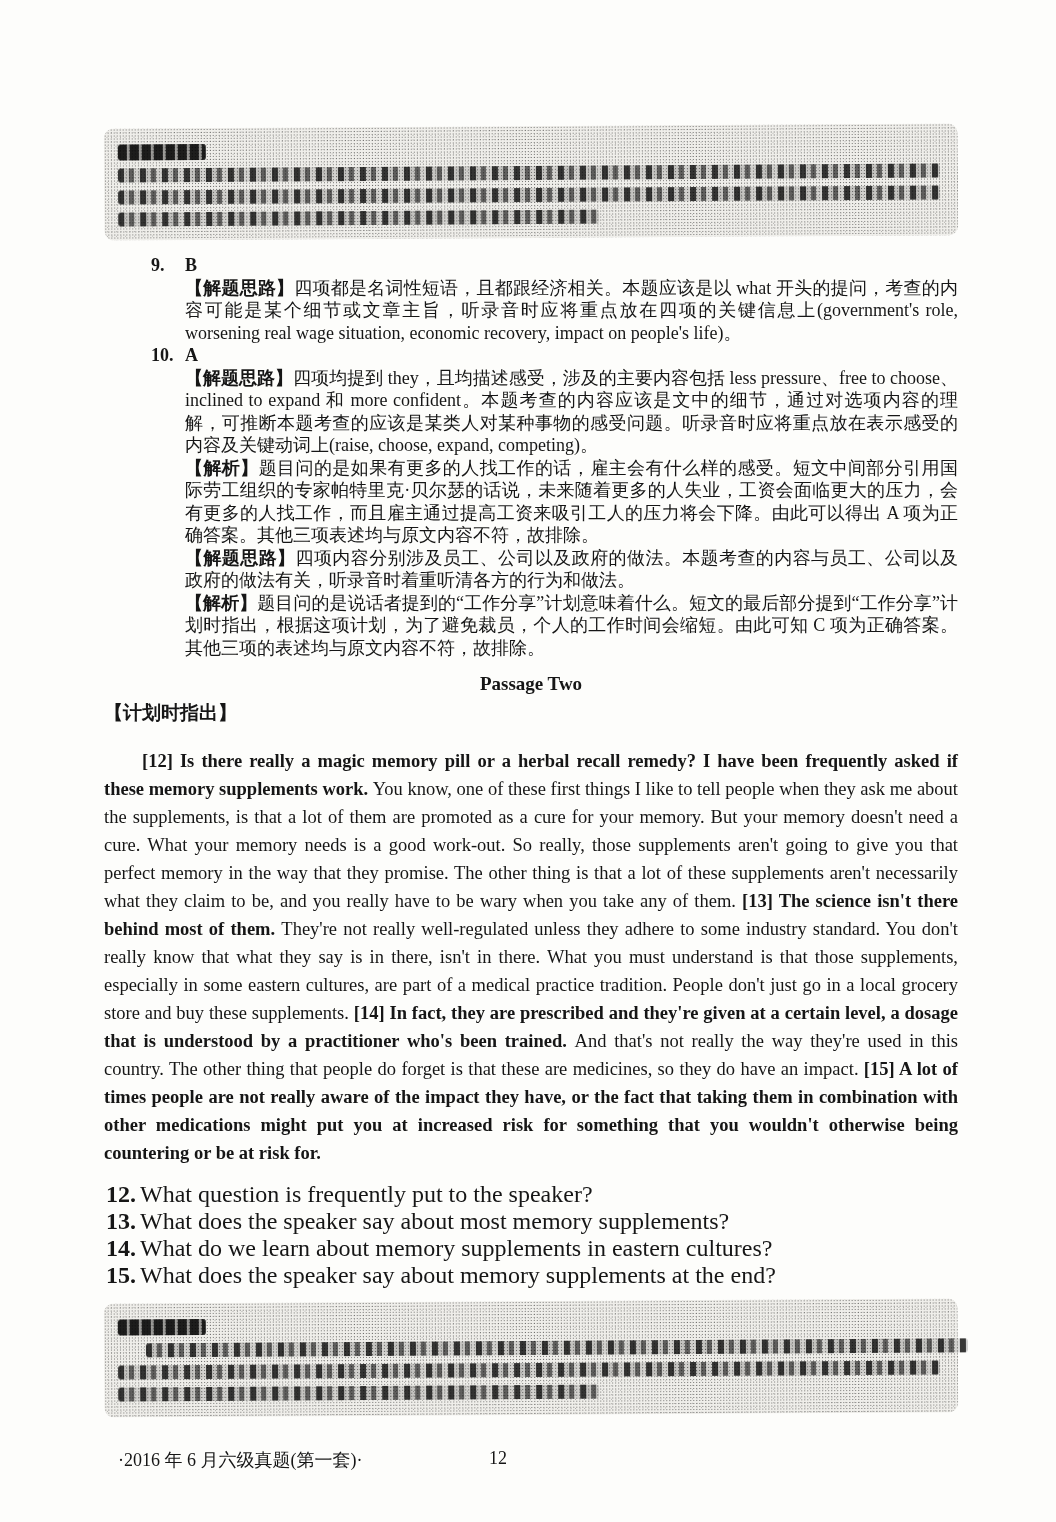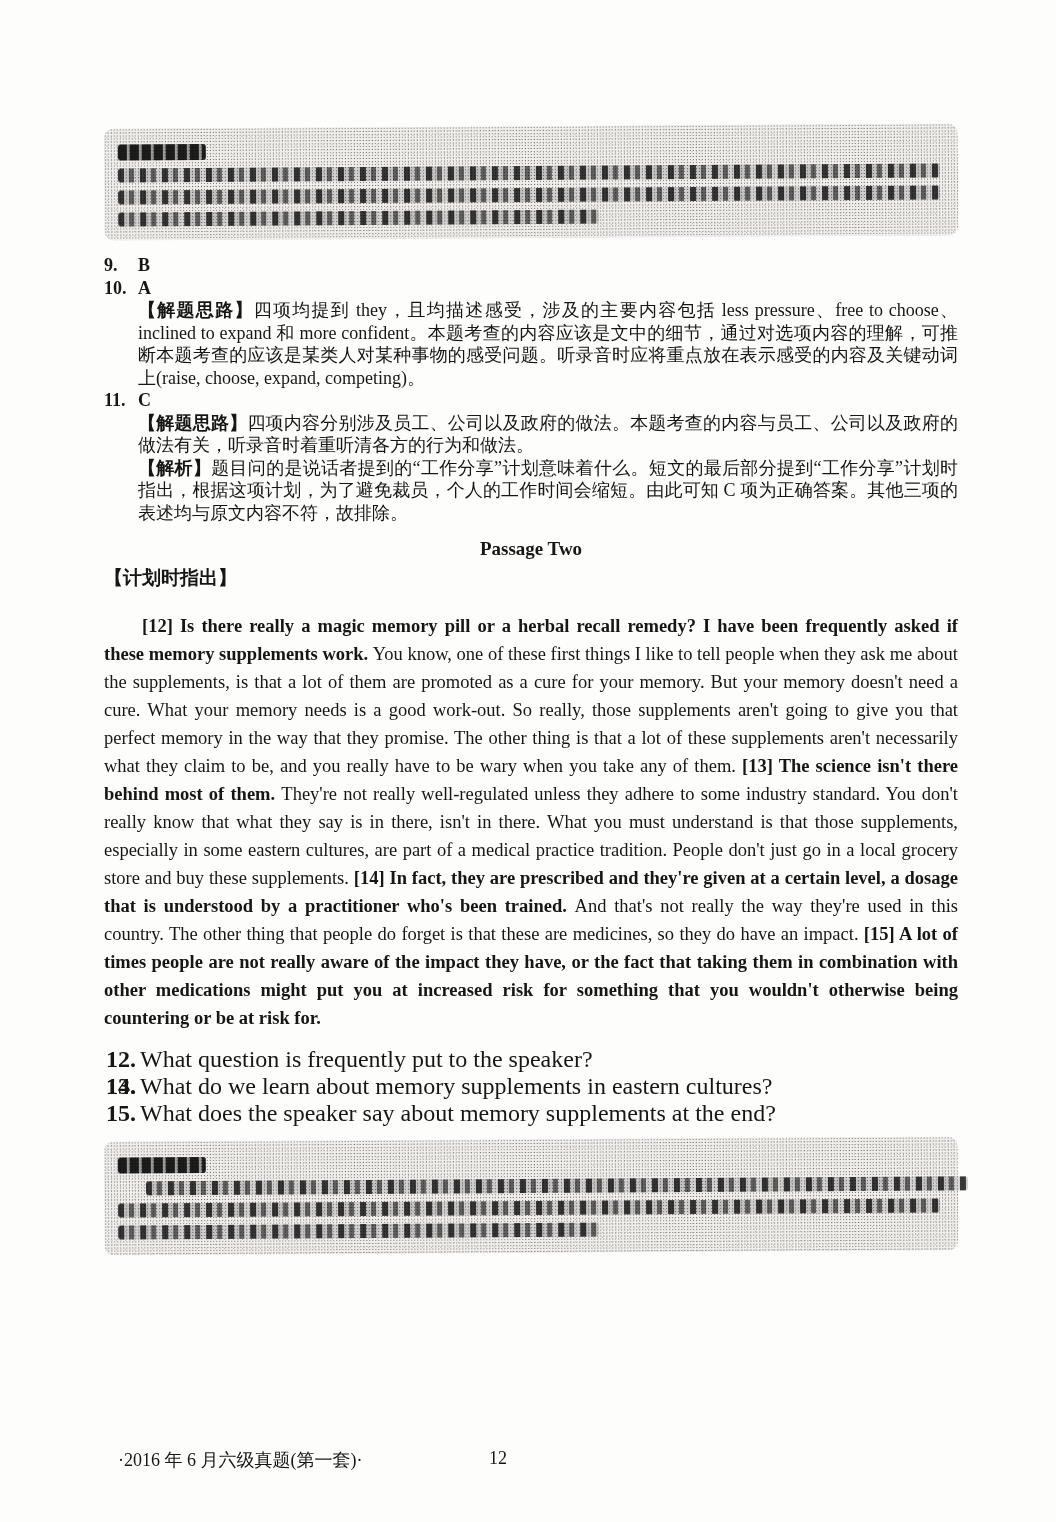--- a/index.html
+++ b/index.html
@@ -37,21 +37,21 @@
   .label-smudge {
     width: 88px; height: 16px;
     background: repeating-linear-gradient(90deg,
       rgba(0,0,0,.88) 0 9px, rgba(0,0,0,.35) 9px 12px);
   }
   .w-full { width: 99%; }
   .w-part { width: 58%; }
   .indent { margin-left: 30px; }
 
   
-  .answers { font-size: 18px; line-height: 22.5px; }
+  .answers { font-size: 18px; line-height: 22.5px; margin-left: 47px; }
   .answer-item { position: relative; padding-left: 34px; text-align: justify; }
   .answer-head { font-weight: bold; margin-left: -34px; line-height: 22.5px; }
   .answer-head .num { display: inline-block; width: 34px; }
   .exp { margin: 0; }
   .exp-label { font-weight: bold; }
 
   
   .passage-title { font-size: 19px; font-weight: bold; margin: 12px 0 2px 0; line-height: 26px; text-align: center; }
   .transcript-label {
     font-weight: bold; font-size: 19px; line-height: 28px;
@@ -86,50 +86,49 @@
       <div class="smudge w-full"></div>
       <div class="smudge w-part"></div>
     </div>
 
     <section class="answers">
 
       <div class="answer-item">
         <div class="answer-head">
           <span class="num">9.</span><span class="letter">B</span>
         </div>
+        <p class="exp"><span class="exp-label">【解题思路】</span><span>四项都是名词性短语，且都跟经济相关。本题应该是以 what 开头的提问，考查的内容可能是某个细节或文章主旨，听录音时应将重点放在四项的关键信息上(government's role, worsening real wage situation, economic recovery, impact on people's life)。</span></p>
       </div>
 
       <div class="answer-item">
         <div class="answer-head">
           <span class="num">10.</span><span class="letter">A</span>
         </div>
         <p class="exp"><span class="exp-label">【解题思路】</span><span>四项均提到 they，且均描述感受，涉及的主要内容包括 less pressure、free to choose、inclined to expand 和 more confident。本题考查的内容应该是文中的细节，通过对选项内容的理解，可推断本题考查的应该是某类人对某种事物的感受问题。听录音时应将重点放在表示感受的内容及关键动词上(raise, choose, expand, competing)。</span></p>
+        <p class="exp"><span class="exp-label">【解析】</span><span>题目问的是如果有更多的人找工作的话，雇主会有什么样的感受。短文中间部分引用国际劳工组织的专家帕特里克·贝尔瑟的话说，未来随着更多的人失业，工资会面临更大的压力，会有更多的人找工作，而且雇主通过提高工资来吸引工人的压力将会下降。由此可以得出 A 项为正确答案。其他三项表述均与原文内容不符，故排除。</span></p>
       </div>
 
       <div class="answer-item">
-        <div class="answer-head">
-          <span class="num">11.</span><span class="letter">C</span>
-        </div>
         <p class="exp"><span class="exp-label">【解题思路】</span><span>四项内容分别涉及员工、公司以及政府的做法。本题考查的内容与员工、公司以及政府的做法有关，听录音时着重听清各方的行为和做法。</span></p>
         <p class="exp"><span class="exp-label">【解析】</span><span>题目问的是说话者提到的“工作分享”计划意味着什么。短文的最后部分提到“工作分享”计划时指出，根据这项计划，为了避免裁员，个人的工作时间会缩短。由此可知 C 项为正确答案。其他三项的表述均与原文内容不符，故排除。</span></p>
       </div>
 
     </section>
 
     <section>
       <h3 class="passage-title">Passage Two</h3>
       <div class="transcript-label">【计划时指出】</div>
       <p class="passage-text"><span class="seg-bold">[12] Is there really a magic memory pill or a herbal recall remedy? I have been frequently asked if these memory supplements work. </span><span>You know, one of these first things I like to tell people when they ask me about the supplements, is that a lot of them are promoted as a cure for your memory. But your memory doesn't need a cure. What your memory needs is a good work-out. So really, those supplements aren't going to give you that perfect memory in the way that they promise. The other thing is that a lot of these supplements aren't necessarily what they claim to be, and you really have to be wary when you take any of them. </span><span class="seg-bold">[13] The science isn't there behind most of them. </span><span>They're not really well-regulated unless they adhere to some industry standard. You don't really know that what they say is in there, isn't in there. What you must understand is that those supplements, especially in some eastern cultures, are part of a medical practice tradition. People don't just go in a local grocery store and buy these supplements. </span><span class="seg-bold">[14] In fact, they are prescribed and they're given at a certain level, a dosage that is understood by a practitioner who's been trained. </span><span>And that's not really the way they're used in this country. The other thing that people do forget is that these are medicines, so they do have an impact. </span><span class="seg-bold">[15] A lot of times people are not really aware of the impact they have, or the fact that taking them in combination with other medications might put you at increased risk for something that you wouldn't otherwise being countering or be at risk for.</span></p>
 
       <div class="questions">
         <div class="question">
           <span class="q-num">12.</span><span>What question is frequently put to the speaker?</span>
         </div>
         <div class="question">
-          <span class="q-num">13.</span>
+          <span class="q-num">13.</span><span>What does the speaker say about most memory supplements?</span>
         </div>
         <div class="question">
           <span class="q-num">14.</span><span>What do we learn about memory supplements in eastern cultures?</span>
         </div>
         <div class="question">
           <span class="q-num">15.</span><span>What does the speaker say about memory supplements at the end?</span>
         </div>
       </div>
     </section>
 

